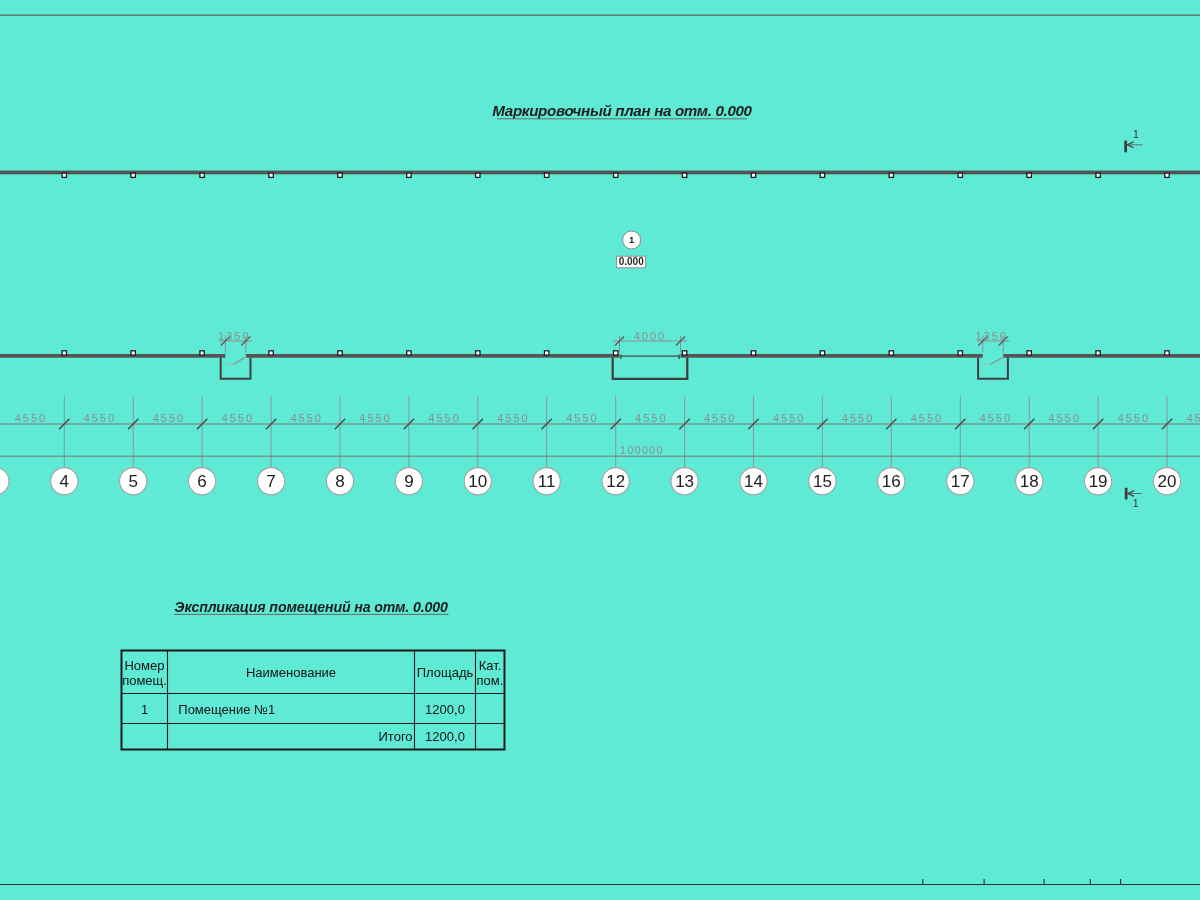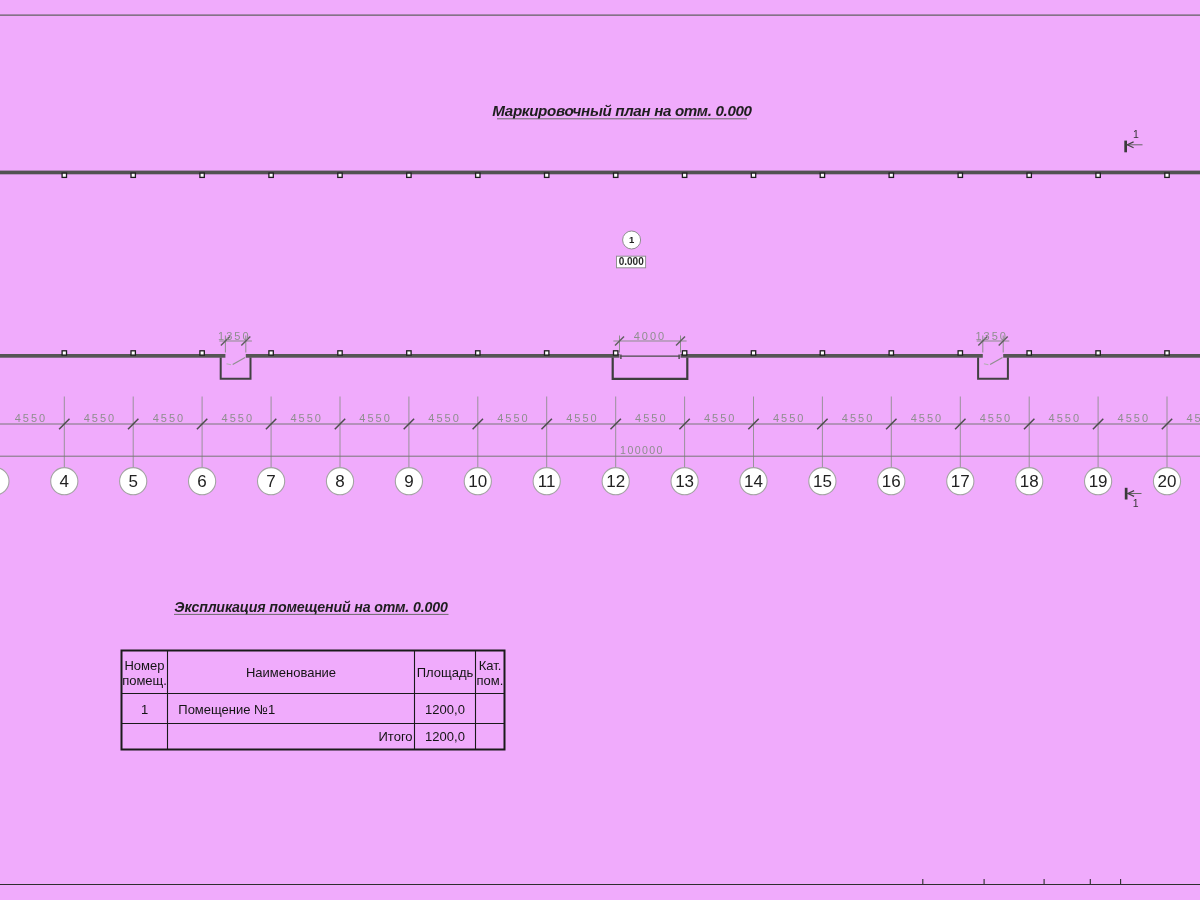--- a/index.html
+++ b/index.html
@@ -1,14 +1,14 @@
 <!DOCTYPE html>
 <html><head><meta charset="utf-8"><style>
 html,body{margin:0;padding:0;background:#fff;}
-#page{position:relative;width:1200px;height:900px;overflow:hidden;background:#f0abfc;font-family:"Liberation Sans",sans-serif;}
+#page{position:relative;width:1200px;height:900px;overflow:hidden;background:#5eead4;font-family:"Liberation Sans",sans-serif;}
 svg text{font-family:"Liberation Sans",sans-serif;}
 </style></head><body>
 <div id="page">
 <svg width="1200" height="900" viewBox="0 0 1200 900">
 
 <line x1="0" y1="15.2" x2="1200" y2="15.2" stroke="#606060" stroke-width="1.3"></line>
 
 <g>
         <text x="622" y="116" text-anchor="middle" font-size="15.2" letter-spacing="-0.35" font-style="italic" font-weight="bold" fill="#1f1f1f">Маркировочный план на отм. 0.000</text>
 <line x1="497" y1="118.8" x2="747" y2="118.8" stroke="#6a6a6a" stroke-width="1"></line>

